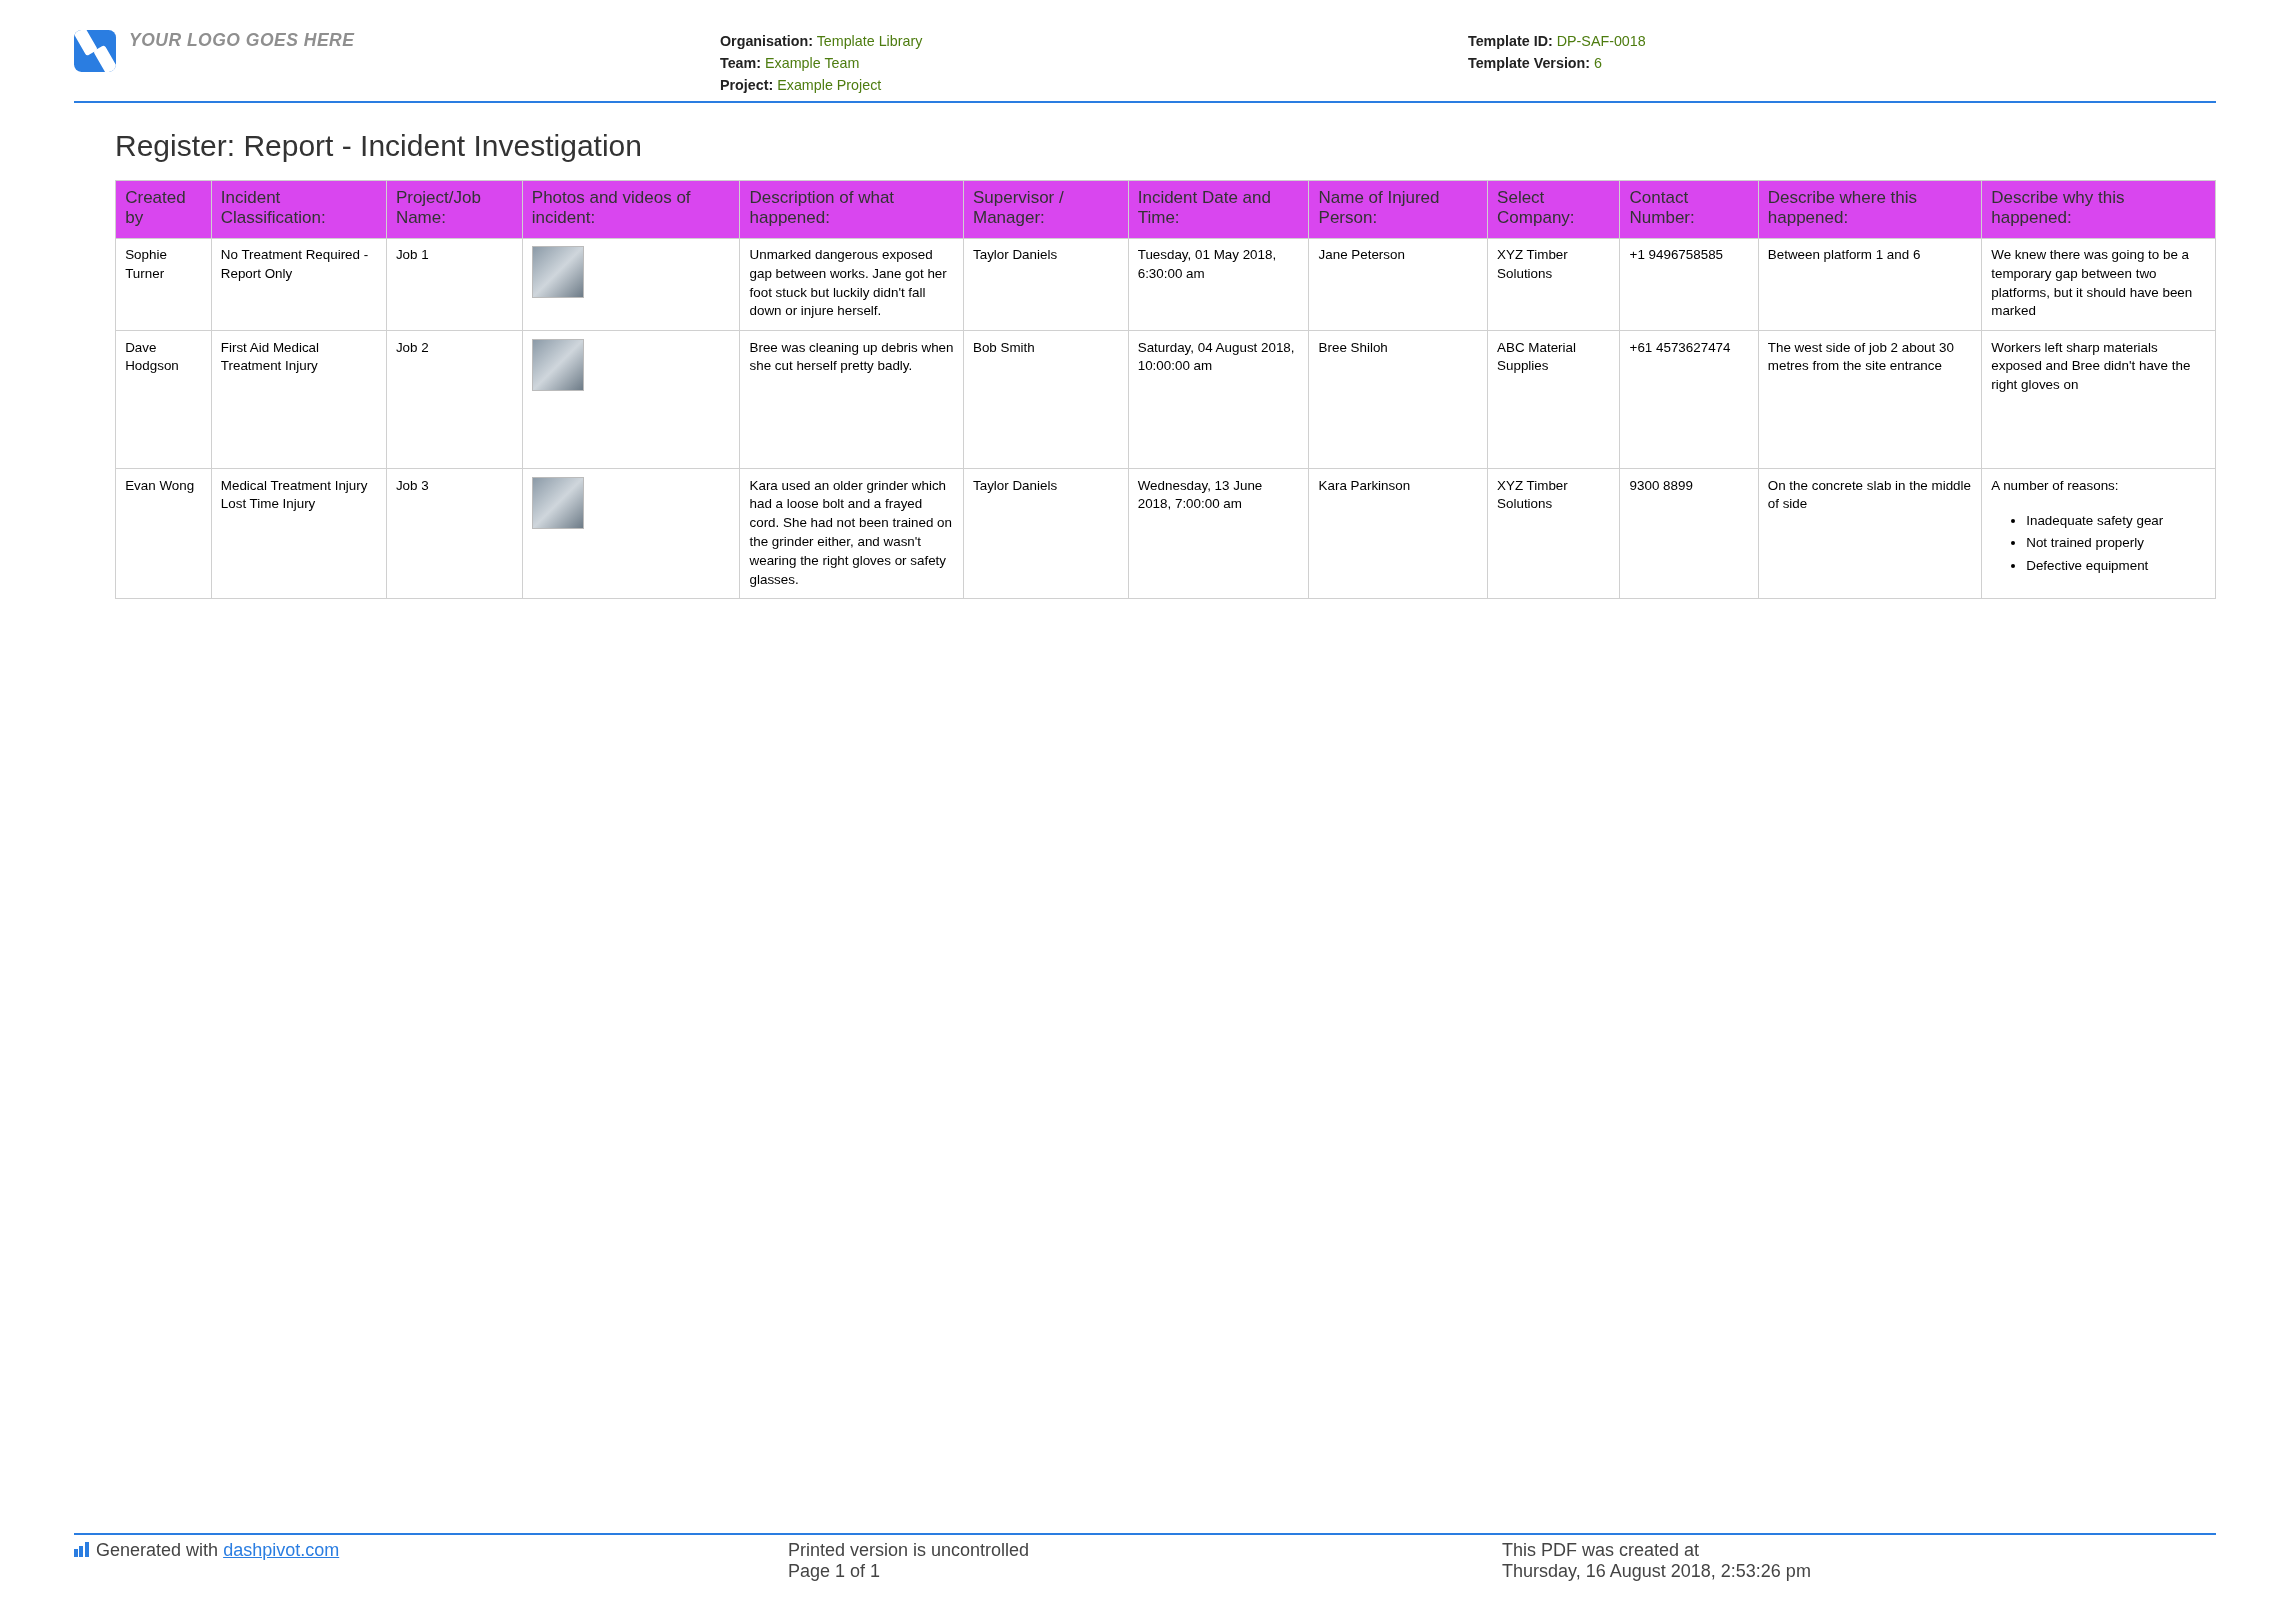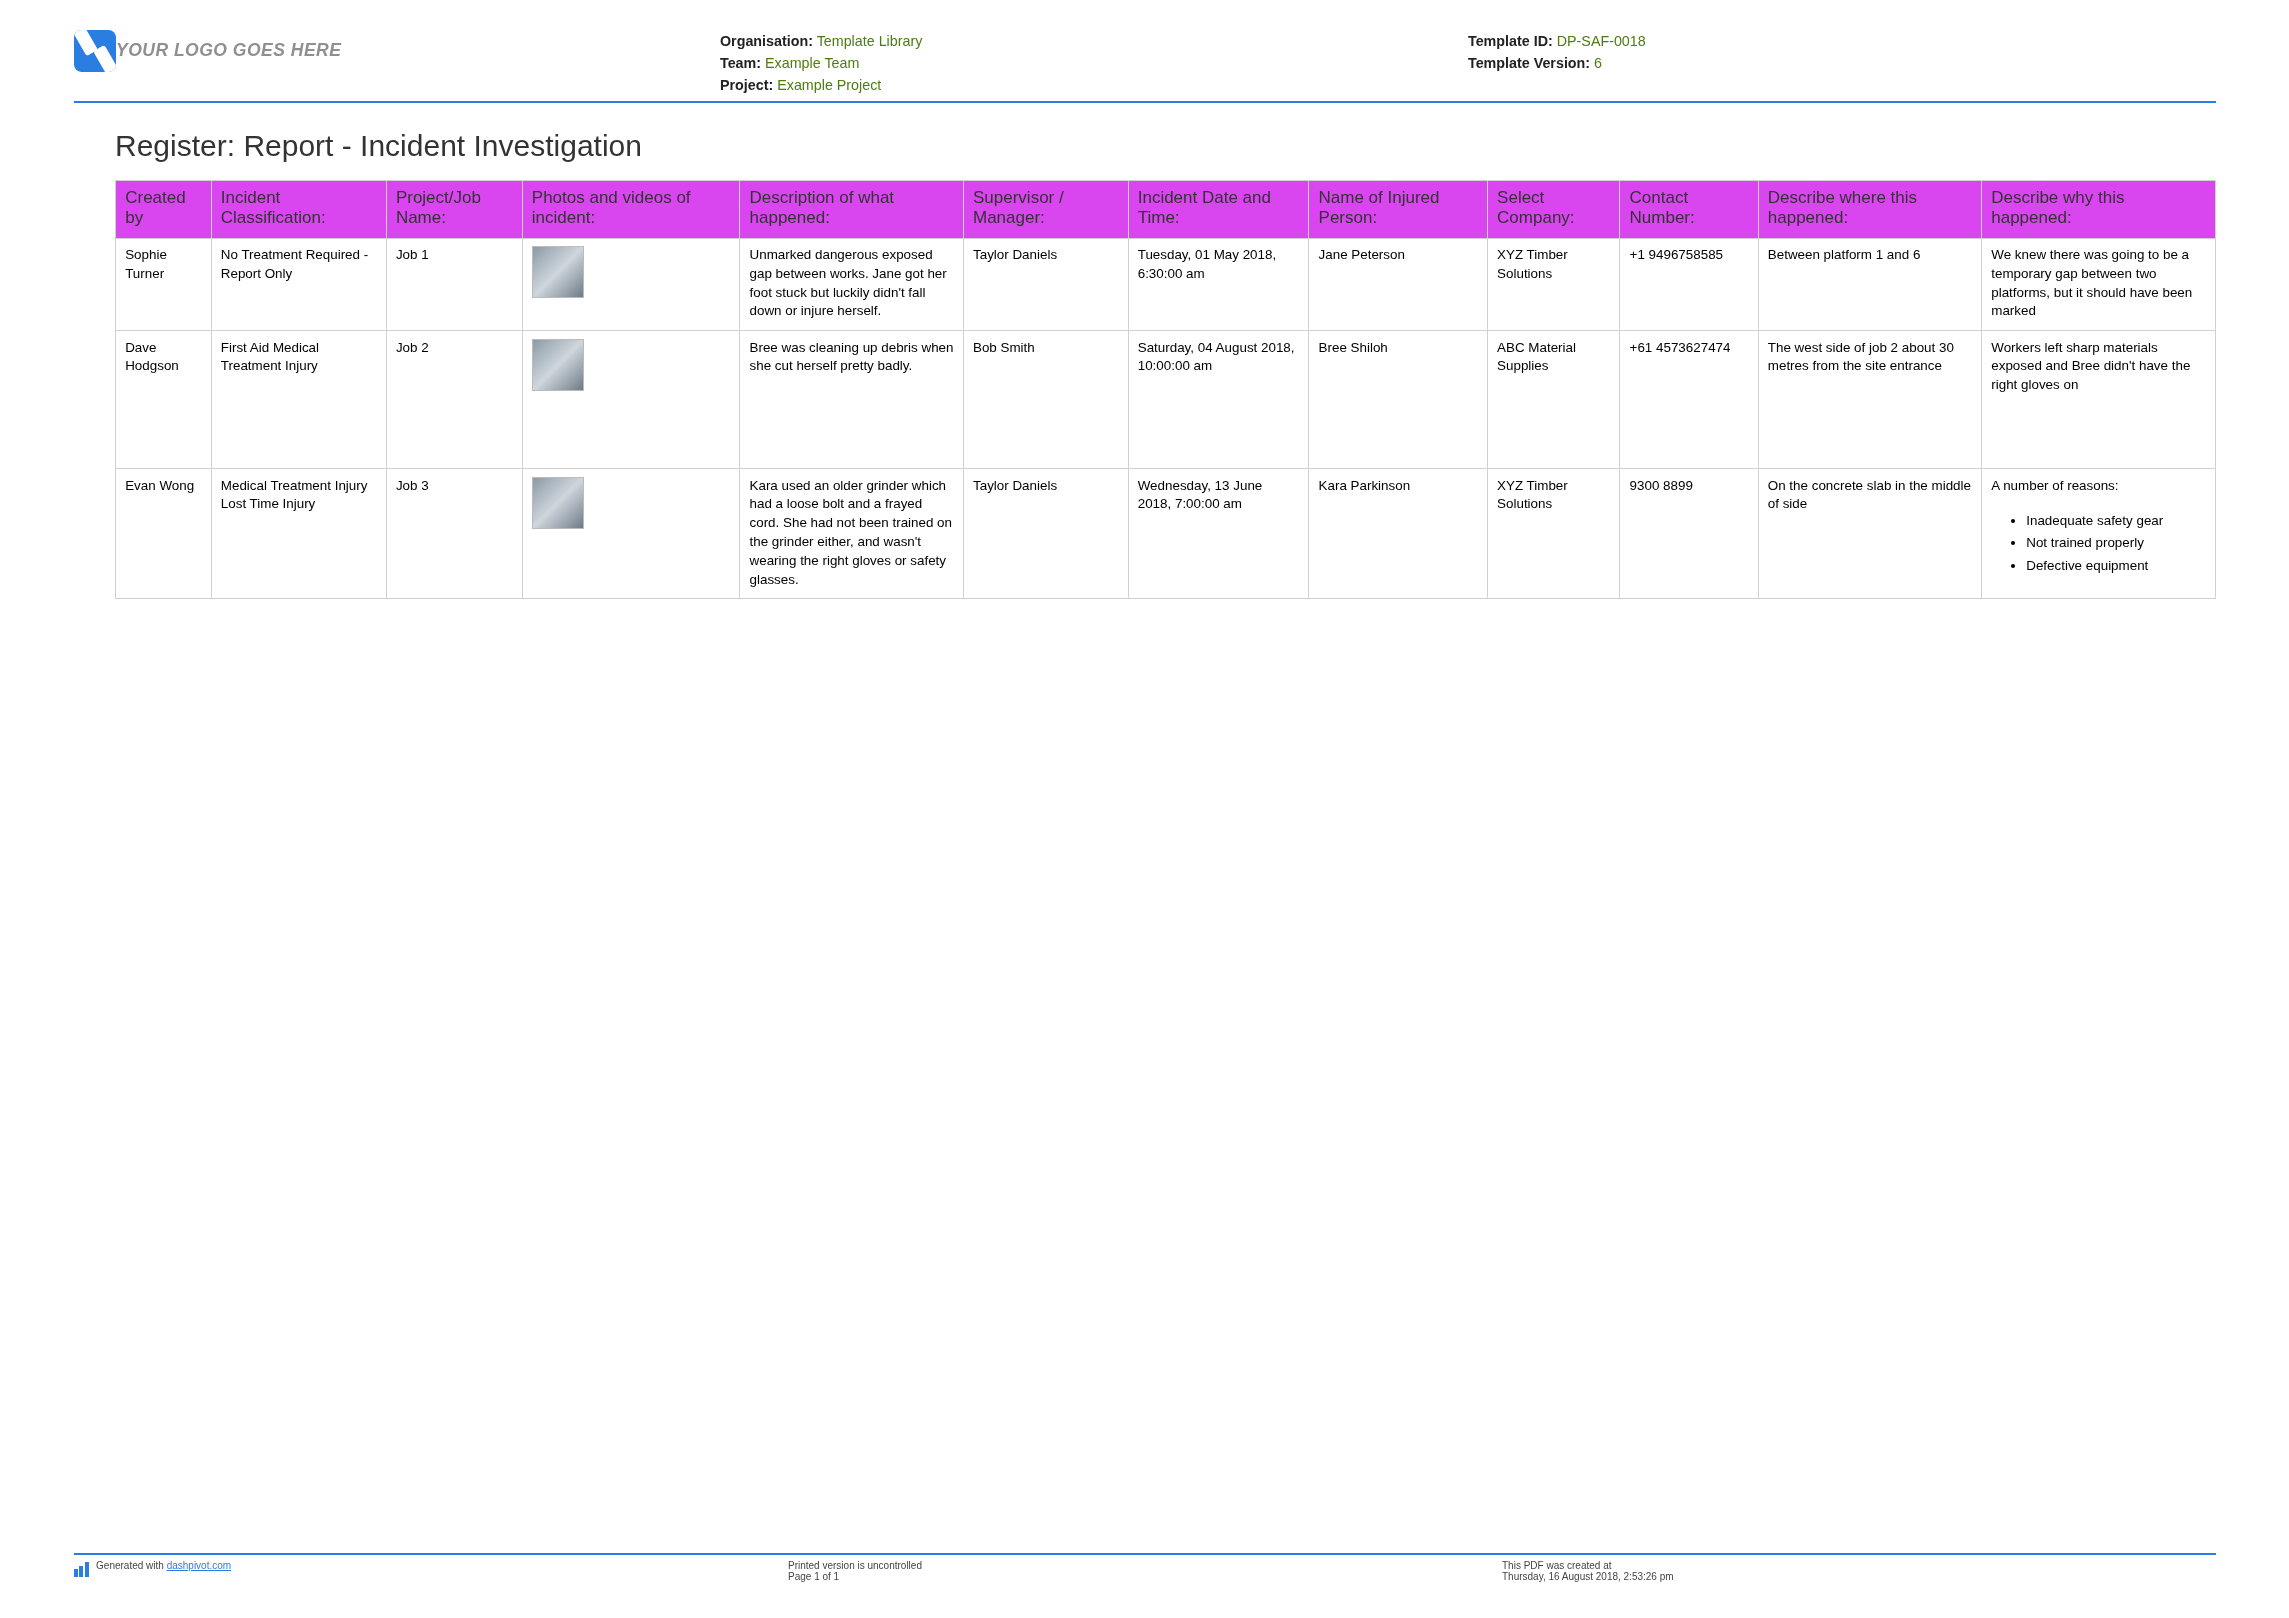--- a/index.html
+++ b/index.html
@@ -17,21 +17,21 @@
   }
   .header {
     display: flex;
     align-items: flex-start;
     border-bottom: 2.8px solid #2a7de1;
     padding-bottom: 5.5px;
     margin-bottom: 26px;
   }
   .logo-block {
     display: flex;
-    align-items: center;
+    gap: 13px;
     flex: 0 0 646px;
   }
   .logo-icon {
     width: 42px;
     height: 42px;
     background: #2a7de1;
     border-radius: 7.4px;
     position: relative;
     overflow: hidden;
   }
@@ -108,21 +108,21 @@
     line-height: 1.4;
   }
   .footer {
     position: absolute;
     left: 74px;
     right: 74px;
     bottom: 37px;
     border-top: 2.8px solid #2a7de1;
     padding-top: 5.5px;
     display: flex;
-    font-size: 10px;
+    font-size: 18px;
     color: #444;
   }
   .footer .fcol { flex: 1; }
   .footer .f-left { display: flex; align-items: flex-start; gap: 7.4px; }
   .bar-icon {
     display: inline-flex;
     align-items: flex-end;
     gap: 1.8px;
     height: 14.8px;
     margin-top: 1.8px;

